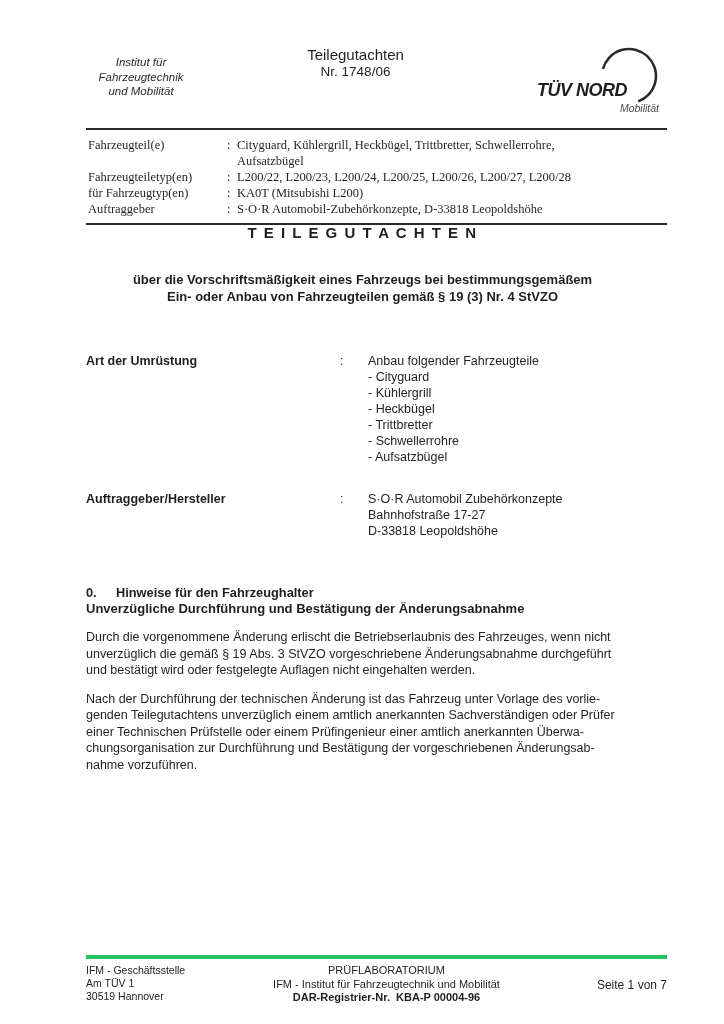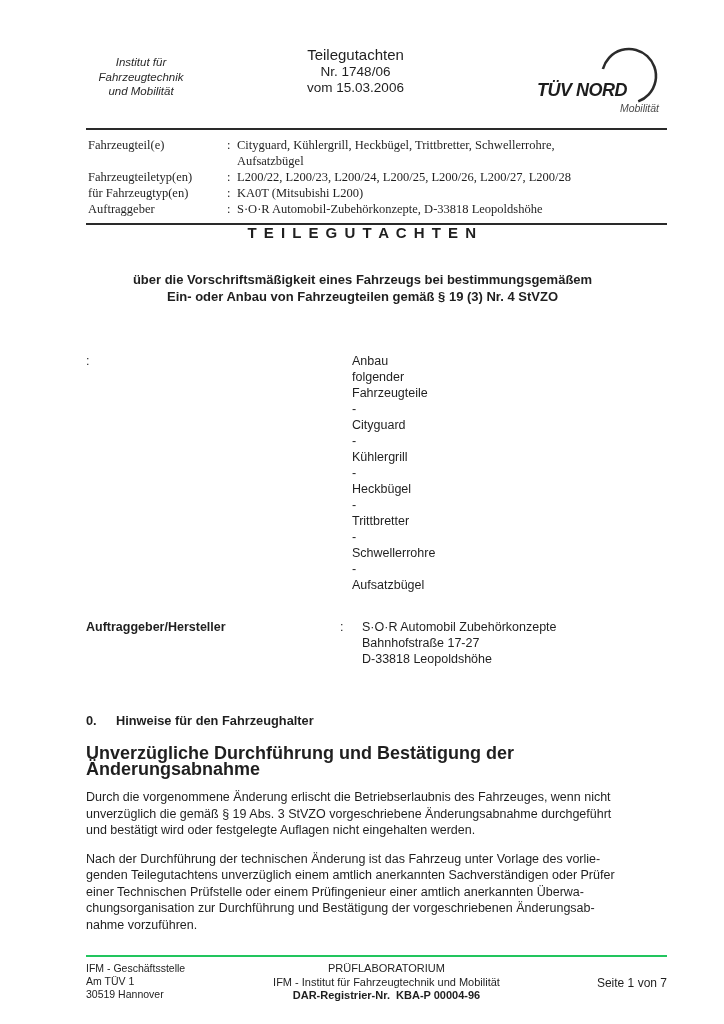--- a/index.html
+++ b/index.html
@@ -35,32 +35,32 @@
   .main-title{text-align:center;transform:translateX(-14px);
     font-weight:bold;font-size:15px;letter-spacing:1.5px;}
   .subtitle{margin-top:31px;text-align:center;transform:translateX(-14px);
     font-weight:bold;font-size:13px;line-height:16.5px;}
 
   
   .kv{display:grid;grid-template-columns:254px 10px 1fr;}
   .kv-conv{margin-top:48px;}
   .kv-manu{margin-top:26px;}
   .kv .label{font-weight:bold;}
-  .kv .val{margin-left:12px;}
+  .kv .val{margin-left:18px;}
 
   
   .sec-head{display:grid;grid-template-columns:30px 1fr;margin-top:46px;
     font-weight:bold;font-size:12.8px;}
-  .sub-head{margin-top:16px;font-weight:bold;font-size:18px;}
+  .sub-head{margin-top:0;font-weight:bold;font-size:13px;}
   .para{margin-top:12px;line-height:16.5px;}
 
   
   .footer{
     position:absolute;top:955px;left:86px;right:57px;
-    border-top:2px solid #22c55e;padding-top:5px;
+    border-top:4px solid #22c55e;padding-top:5px;
     display:grid;grid-template-columns:150px 1fr 110px;
   }
   .footer-address{font-size:10.5px;line-height:13px;color:#222;}
   .footer-center{text-align:center;font-size:11px;line-height:13.5px;transform:translateX(-10px);}
   .footer-center .reg{font-weight:bold;white-space:pre;}
   .footer-page{font-size:12px;text-align:right;padding-top:13px;}
 
   .logo-svg text{font-family:"Liberation Sans", sans-serif;}
 </style>
 </head>
@@ -69,21 +69,20 @@
 <div class="page">
   <div class="content">
 
     <div class="header">
       <div class="institute ml">Institut für
 Fahrzeugtechnik
 und Mobilität</div>
       <div class="head-center">
         <div class="doc-type">Teilegutachten</div>
         <div>Nr. 1748/06</div>
-        <div>vom 15.03.2006</div>
       </div>
       <div class="logo">
         <svg class="logo-svg" width="130" height="72" viewBox="0 0 130 72">
           <path d="M 65.9 23 A 27 27 0 1 1 101.2 55.4" fill="none" stroke="#2b2b2b" stroke-width="2.6"></path>
           <text x="0" y="50" font-size="18" font-weight="bold" font-style="italic" letter-spacing="-0.5" fill="#1d1d1d">TÜV NORD</text>
           <text x="122" y="66" font-size="10.5" font-style="italic" text-anchor="end" fill="#4a4a4a">Mobilität</text>
         </svg>
       </div>
     </div>
 
@@ -108,20 +107,21 @@
       <div class="cell info-value">S·O·R Automobil-Zubehörkonzepte, D-33818 Leopoldshöhe</div>
     </div>
 
     <div class="rule2"></div>
 
     <div class="main-title">T E I L E G U T A C H T E N</div>
     <div class="subtitle ml">über die Vorschriftsmäßigkeit eines Fahrzeugs bei bestimmungsgemäßem
 Ein- oder Anbau von Fahrzeugteilen gemäß § 19 (3) Nr. 4 StVZO</div>
 
     <div class="kv kv-conv">
+      <div class="label">Art der Umrüstung</div>
       <div>:</div>
       <div class="val">
         <div>Anbau folgender Fahrzeugteile</div>
         <div>- Cityguard</div>
         <div>- Kühlergrill</div>
         <div>- Heckbügel</div>
         <div>- Trittbretter</div>
         <div>- Schwellerrohre</div>
         <div>- Aufsatzbügel</div>
       </div>

